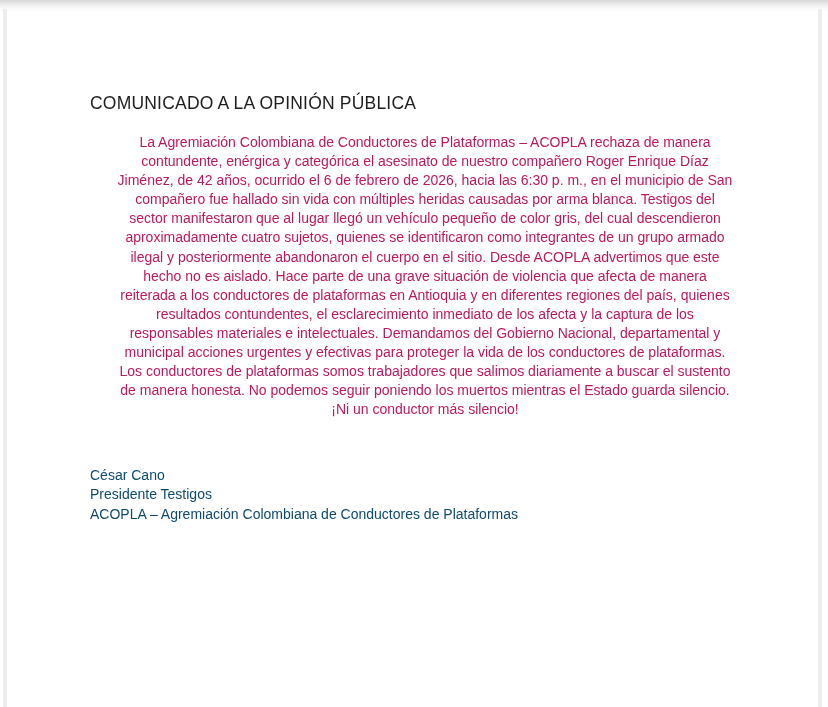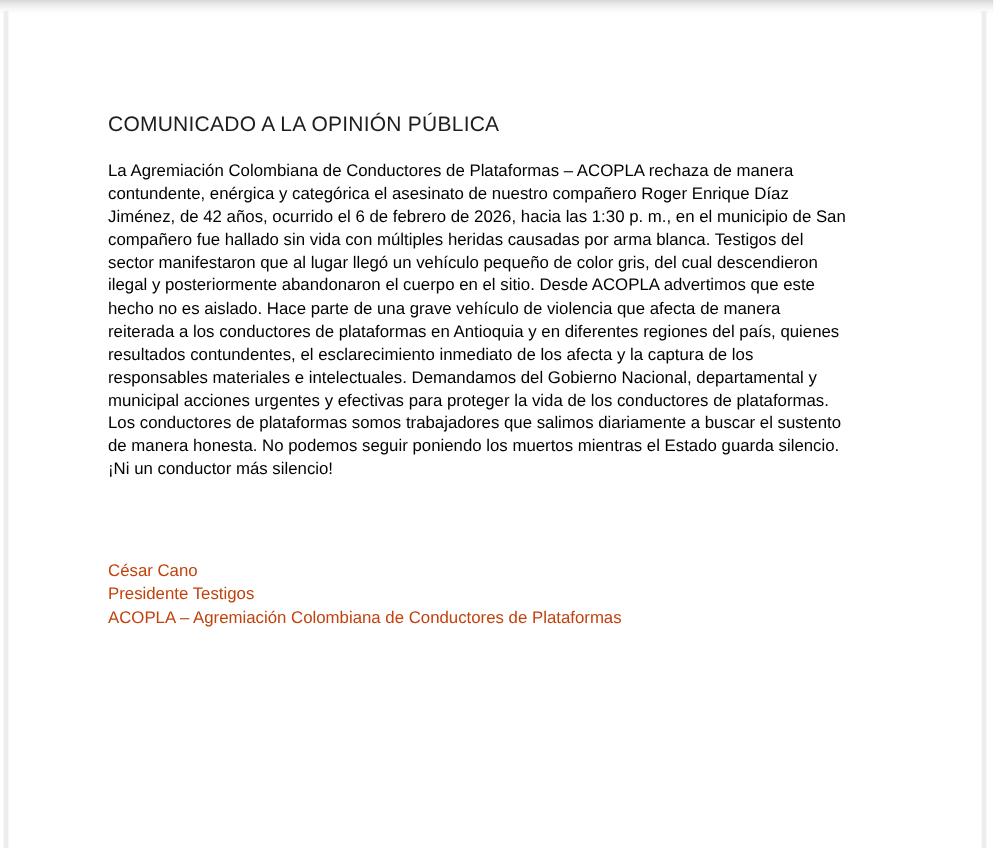--- a/index.html
+++ b/index.html
@@ -46,54 +46,56 @@
     white-space: nowrap;
     color: #1e1e1e;
   }
   .doc-body {
     position: absolute;
     top: 133px;
     left: 90px;
     width: 670px;
     font-size: 14px;
     line-height: 19.1px;
-    color: #000000;
+    color: #be185d;
+    text-align: center;
   }
   .doc-body .line,
   .signature .line {
     white-space: nowrap;
   }
   .signature {
     position: absolute;
     top: 466px;
     left: 90px;
     width: 670px;
     font-size: 14px;
     line-height: 19.4px;
-    color: #c2410c;
+    color: #0c4a6e;
   }
 </style>
 </head>
 <body>
 
 <div class="canvas">
   <div class="top-shadow"></div>
   <div class="seam seam-left"></div>
   <div class="seam seam-right"></div>
 
   <h1 class="doc-title">COMUNICADO A LA OPINIÓN PÚBLICA</h1>
 
   <div class="doc-body">
     <div class="line">La Agremiación Colombiana de Conductores de Plataformas – ACOPLA rechaza de manera</div>
     <div class="line">contundente, enérgica y categórica el asesinato de nuestro compañero Roger Enrique Díaz</div>
-    <div class="line">Jiménez, de 42 años, ocurrido el 6 de febrero de 2026, hacia las 1:30 p. m., en el municipio de San</div>
+    <div class="line">Jiménez, de 42 años, ocurrido el 6 de febrero de 2026, hacia las 6:30 p. m., en el municipio de San</div>
     <div class="line">compañero fue hallado sin vida con múltiples heridas causadas por arma blanca. Testigos del</div>
     <div class="line">sector manifestaron que al lugar llegó un vehículo pequeño de color gris, del cual descendieron</div>
+    <div class="line">aproximadamente cuatro sujetos, quienes se identificaron como integrantes de un grupo armado</div>
     <div class="line">ilegal y posteriormente abandonaron el cuerpo en el sitio. Desde ACOPLA advertimos que este</div>
-    <div class="line">hecho no es aislado. Hace parte de una grave vehículo de violencia que afecta de manera</div>
+    <div class="line">hecho no es aislado. Hace parte de una grave situación de violencia que afecta de manera</div>
     <div class="line">reiterada a los conductores de plataformas en Antioquia y en diferentes regiones del país, quienes</div>
     <div class="line">resultados contundentes, el esclarecimiento inmediato de los afecta y la captura de los</div>
     <div class="line">responsables materiales e intelectuales. Demandamos del Gobierno Nacional, departamental y</div>
     <div class="line">municipal acciones urgentes y efectivas para proteger la vida de los conductores de plataformas.</div>
     <div class="line">Los conductores de plataformas somos trabajadores que salimos diariamente a buscar el sustento</div>
     <div class="line">de manera honesta. No podemos seguir poniendo los muertos mientras el Estado guarda silencio.</div>
     <div class="line">¡Ni un conductor más silencio!</div>
   </div>
 
   <div class="signature">

